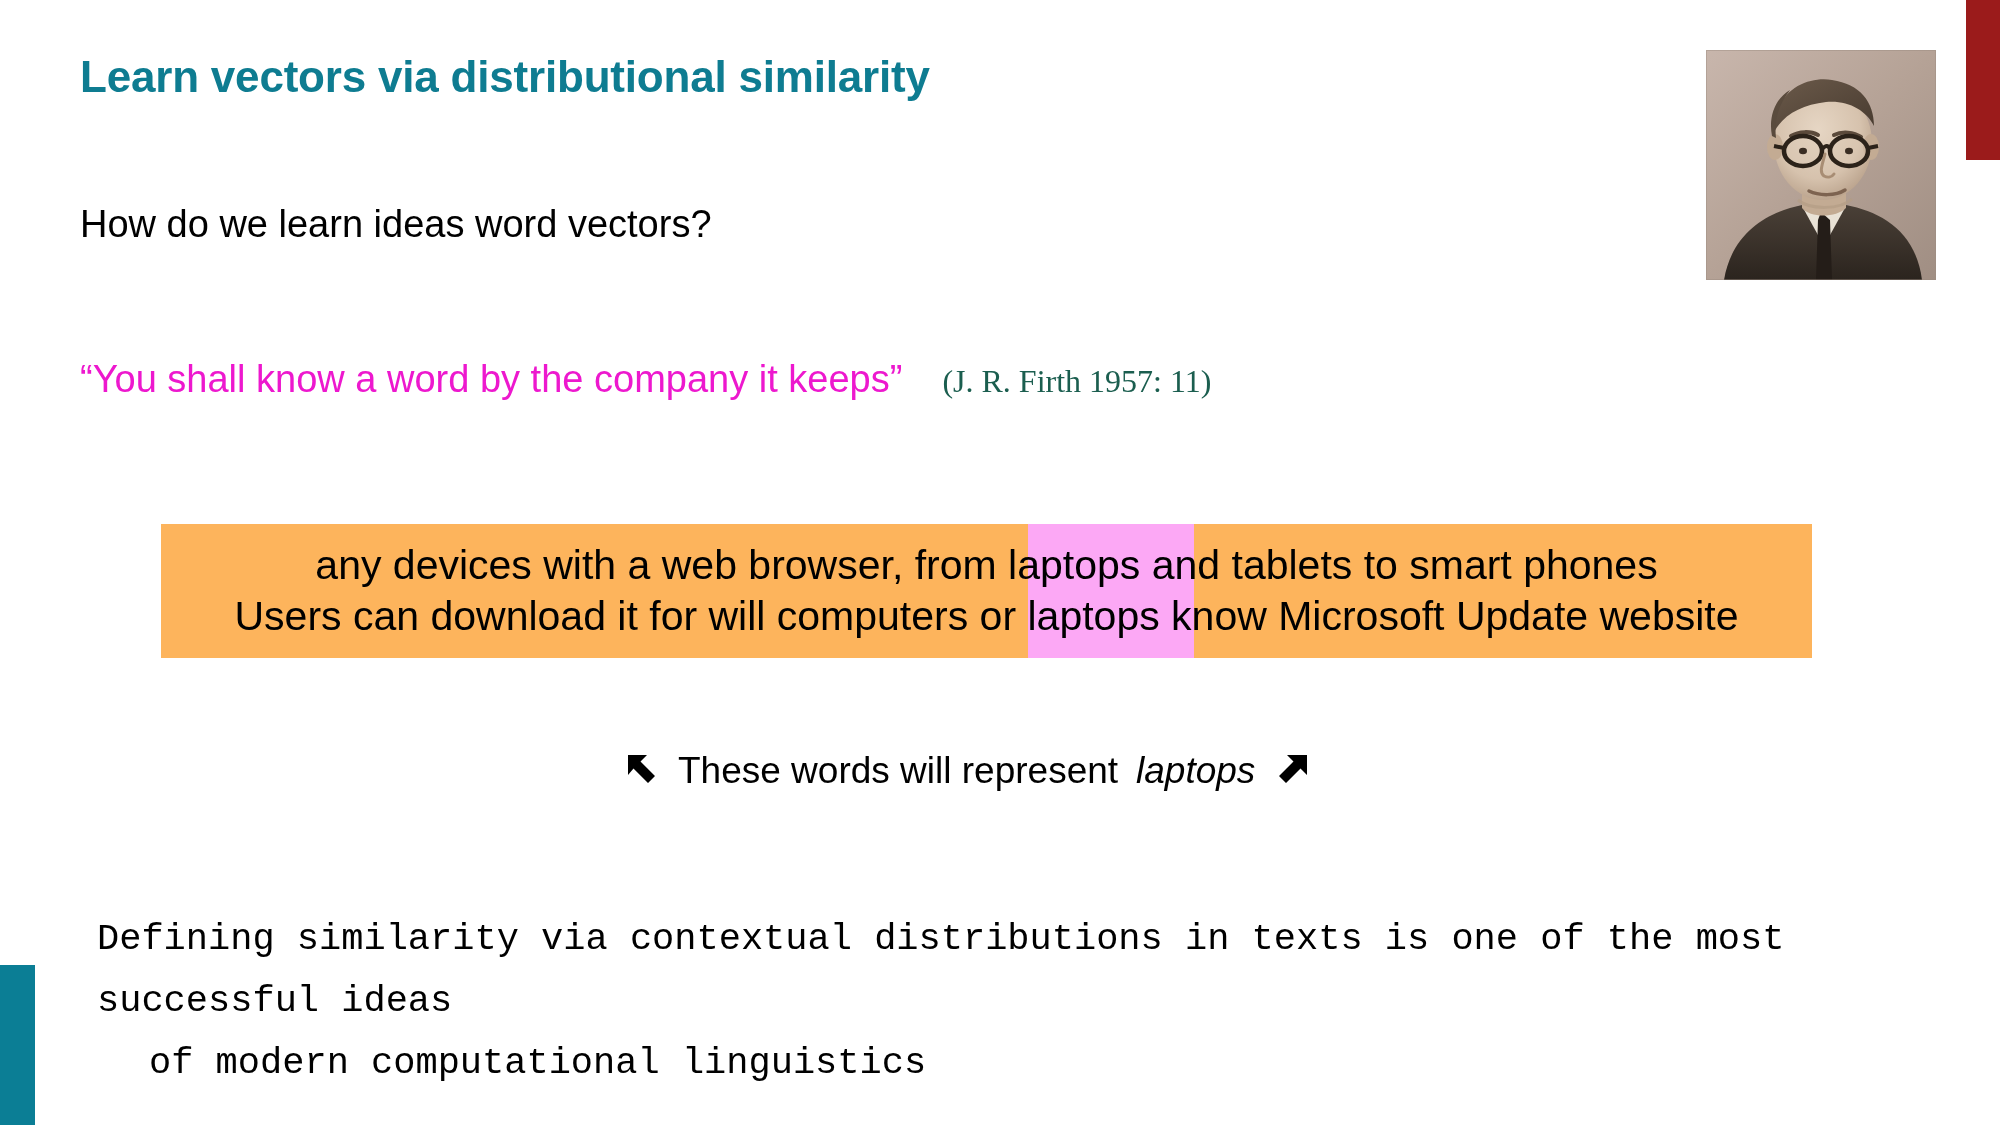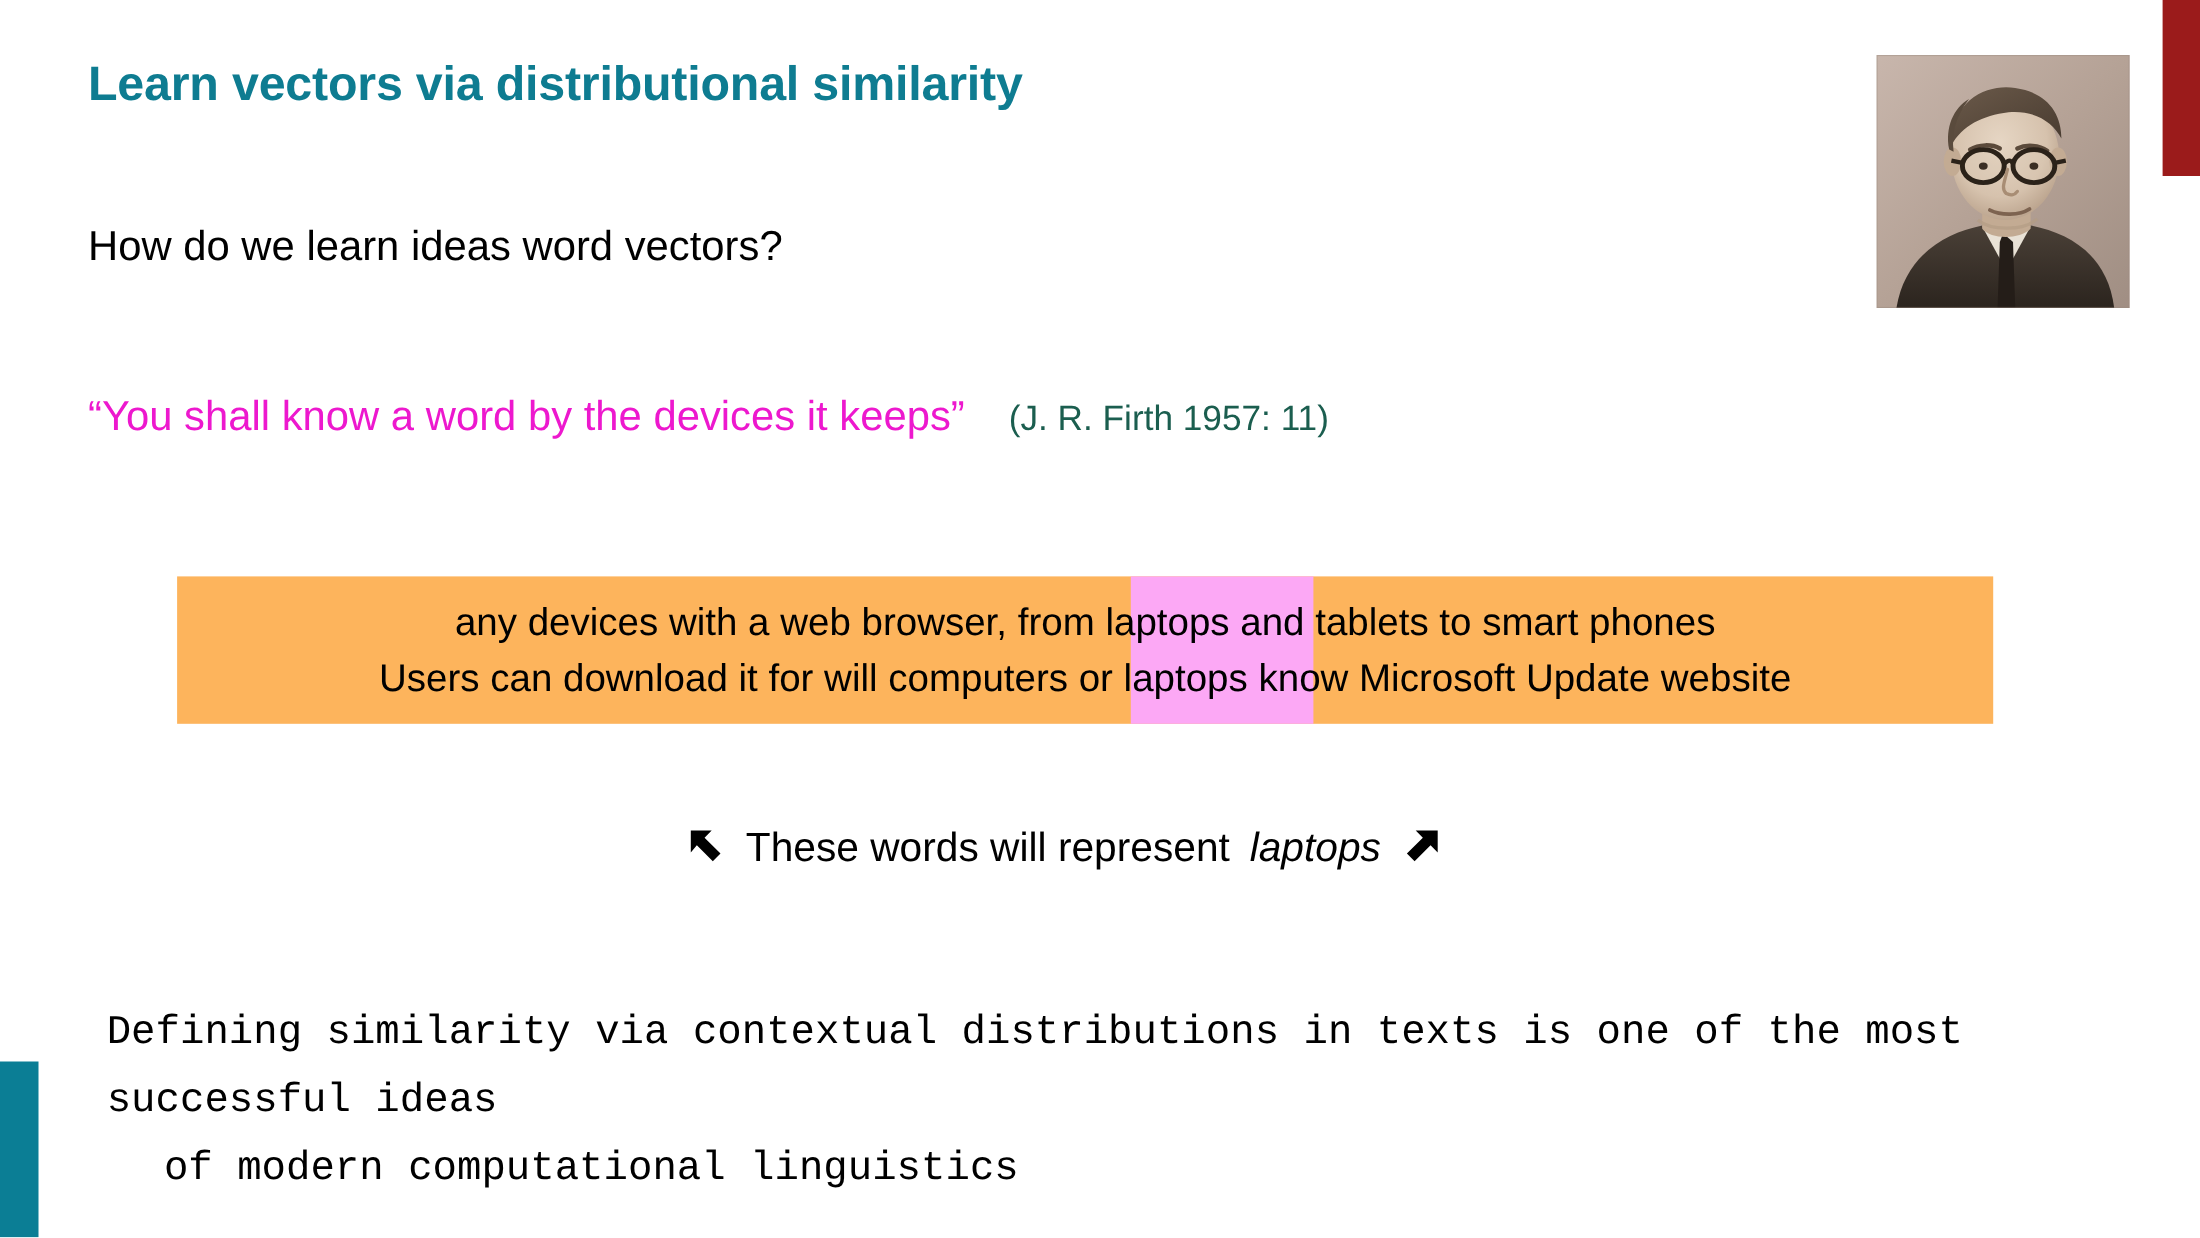--- a/index.html
+++ b/index.html
@@ -77,20 +77,21 @@
     white-space: nowrap;
   }
   .quote-main {
     font-size: 38px;
     color: #ED18CE;
   }
   .quote-cite {
     font-size: 32px;
     color: #1B5E4F;
     margin-left: 40px;
+    font-family: Liberation Serif, serif;
   }
 
   
   .context-box {
     position: absolute;
     left: 161px;
     top: 524px;
     width: 1651px;
     height: 134px;
     background: #FCB košt;
@@ -111,21 +112,21 @@
     left: 161px;
     top: 524px;
     width: 1651px;
     height: 134px;
     display: flex;
     flex-direction: column;
     align-items: center;
     justify-content: center;
   }
   .ctx-line {
-    font-size: 35px;
+    font-size: 41px;
     color: #000000;
     line-height: 51px;
     white-space: nowrap;
     text-align: right;
   }
 
   
   .represent-row {
     position: absolute;
     left: 622px;
@@ -226,21 +227,21 @@
 
       <path d="M92 150 C104 160 134 160 146 149" stroke="#b49c85" stroke-width="3" fill="none" opacity="0.7"></path>
 
       <rect x="0" y="0" width="230" height="230" fill="none" stroke="#9c8b80" stroke-width="2" opacity="0.45"></rect>
     </svg>
   </div>
 
   <div class="line-question">How do we learn ideas word vectors?</div>
 
   <div class="quote-row">
-    <span class="quote-main">“You shall know a word by the devices it keeps”</span><span class="quote-cite">(J. R. Firth 1957: 11)</span>
+    <span class="quote-main">“You shall know a word by the company it keeps”</span><span class="quote-cite">(J. R. Firth 1957: 11)</span>
   </div>
 
   <div class="context-box"></div>
   <div class="ctx-pink-col"></div>
   <div class="ctx-lines">
     <div class="ctx-line"><span>any devices with a web browser, from </span><span>laptops</span><span> and tablets to smart phones</span></div>
     <div class="ctx-line"><span>Users can download it for will computers or </span><span>laptops</span><span> know Microsoft Update website</span></div>
   </div>
 
   <div class="represent-row">

